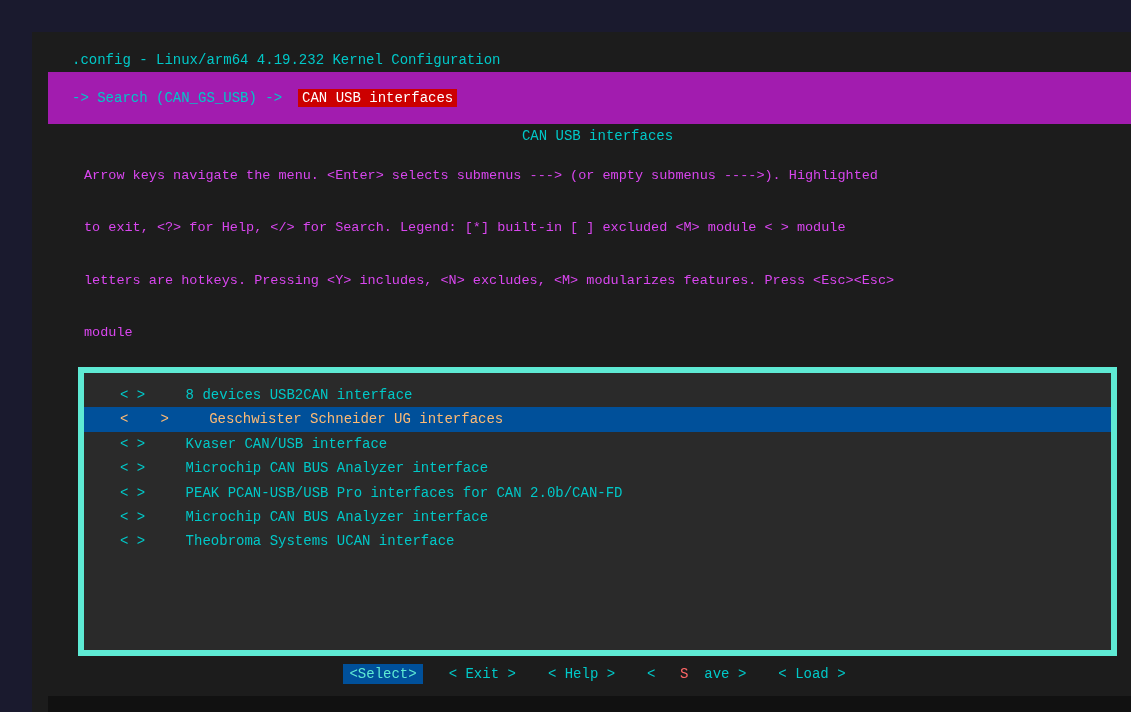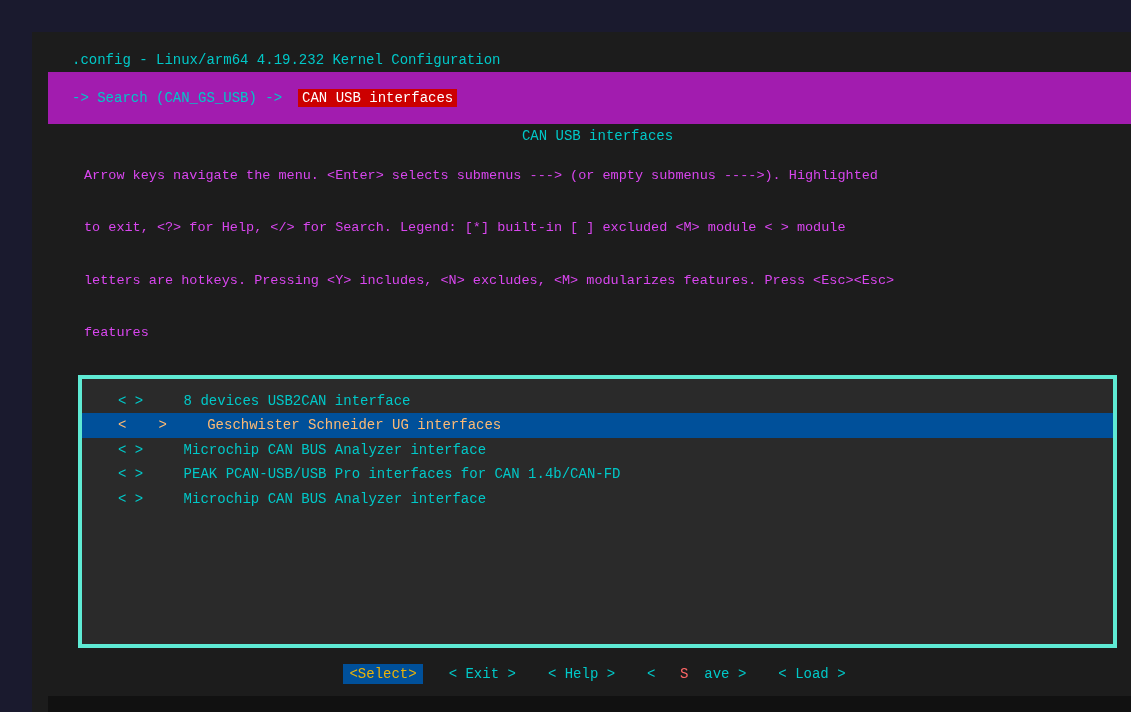--- a/index.html
+++ b/index.html
@@ -45,22 +45,22 @@
       padding: 4px 0 2px 0;
       font-size: 14px;
     }
     .help-text {
       color: #d946ef;
       padding: 4px 20px 8px 20px;
       line-height: 1.5;
       font-size: 13.5px;
     }
     .menu-box {
-      margin: 8px 30px;
-      border: 4px solid #5eead4;
+      margin: 0 30px;
+      border: 6px solid #5eead4;
       background-color: #2a2a2a;
       padding: 10px 0;
       flex: 1;
       overflow: hidden;
     }
     .menu-item {
       color: #00c8c8;
       padding: 1px 20px;
       white-space: nowrap;
       font-size: 14px;
@@ -78,21 +78,21 @@
       background-color: #1c1c1c;
     }
     .footer-btn {
       color: #00c8c8;
       font-size: 14px;
       cursor: pointer;
       padding: 2px 6px;
     }
     .footer-btn.active {
       background-color: #00509a;
-      color: #eab308;
+      color: #5eead4;
     }
     .bottom-bar {
       height: 18px;
       background-color: #111;
     }
     .red-highlight {
       color: #ff6666;
     }
   </style>
 </head>
@@ -108,38 +108,44 @@
     <span>-&gt; Search (CAN_GS_USB)  -&gt;</span>
     <span class="breadcrumb-highlight">CAN USB interfaces</span>
   </div>
 
   <div class="dialog-title">CAN USB interfaces</div>
 
   <div class="help-text">
     <div>Arrow keys navigate the menu.  &lt;Enter&gt; selects submenus ---&gt; (or empty submenus ----&gt;).  Highlighted</div>
     <div>to exit, &lt;?&gt; for Help, &lt;/&gt; for Search.  Legend: [*] built-in  [ ] excluded  &lt;M&gt; module  &lt; &gt; module</div>
     <div>letters are hotkeys.  Pressing &lt;Y&gt; includes, &lt;N&gt; excludes, &lt;M&gt; modularizes features.  Press &lt;Esc&gt;&lt;Esc&gt;</div>
-    <div>features</div>
+    <div>module</div>
   </div>
 
   <div class="menu-box">
     <div class="menu-item">
       <span>&lt; &gt;</span><span> 8 devices USB2CAN interface</span>
     </div>
     <div class="menu-item selected">
       <span>&lt;</span><span>&gt;</span><span> Geschwister Schneider UG interfaces</span>
     </div>
     <div class="menu-item">
+      <span>&lt; &gt;</span><span> Kvaser CAN/USB interface</span>
+    </div>
+    <div class="menu-item">
       <span>&lt; &gt;</span><span> Microchip CAN BUS Analyzer interface</span>
     </div>
     <div class="menu-item">
-      <span>&lt; &gt;</span><span> PEAK PCAN-USB/USB Pro interfaces for CAN 1.4b/CAN-FD</span>
+      <span>&lt; &gt;</span><span> PEAK PCAN-USB/USB Pro interfaces for CAN 2.0b/CAN-FD</span>
     </div>
     <div class="menu-item">
       <span>&lt; &gt;</span><span> Microchip CAN BUS Analyzer interface</span>
+    </div>
+    <div class="menu-item">
+      <span>&lt; &gt;</span><span> Theobroma Systems UCAN interface</span>
     </div>
   </div>
 
   <div class="footer">
     <span class="footer-btn active">&lt;Select&gt;</span>
     <span class="footer-btn">&lt; Exit &gt;</span>
     <span class="footer-btn">&lt; Help &gt;</span>
     <span class="footer-btn">&lt; <span class="red-highlight">S</span>ave &gt;</span>
     <span class="footer-btn">&lt; Load &gt;</span>
   </div>

